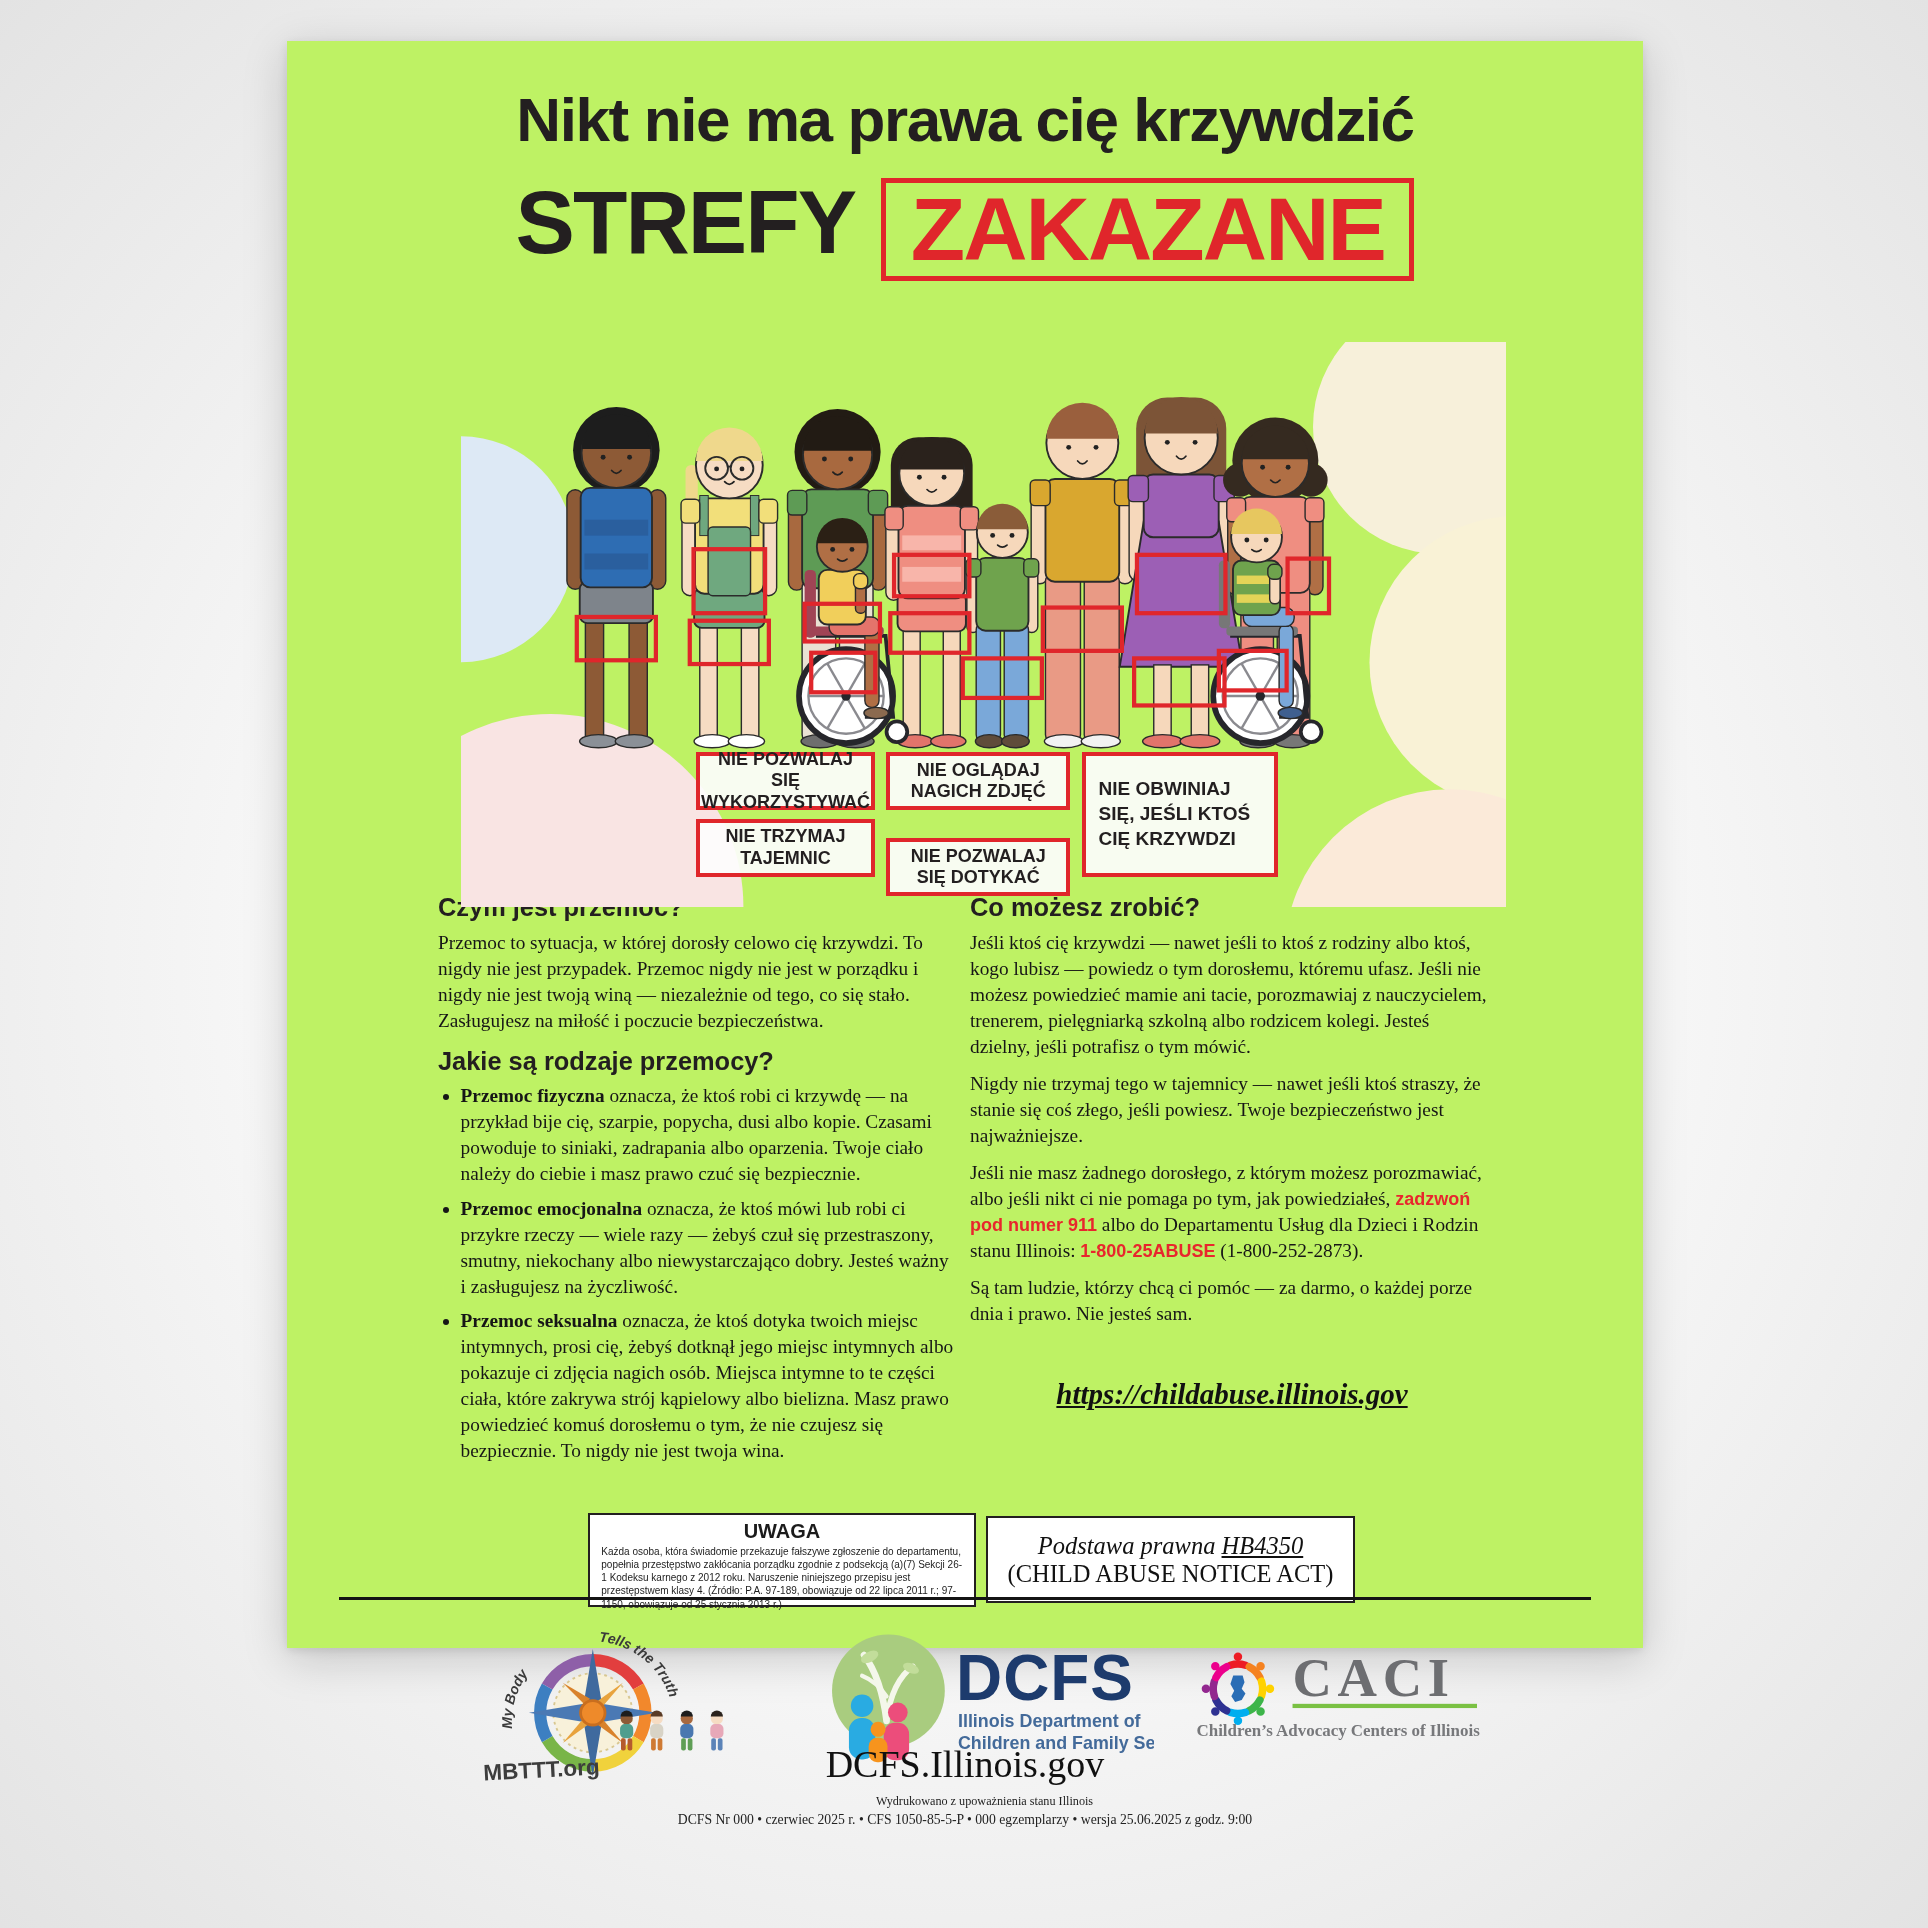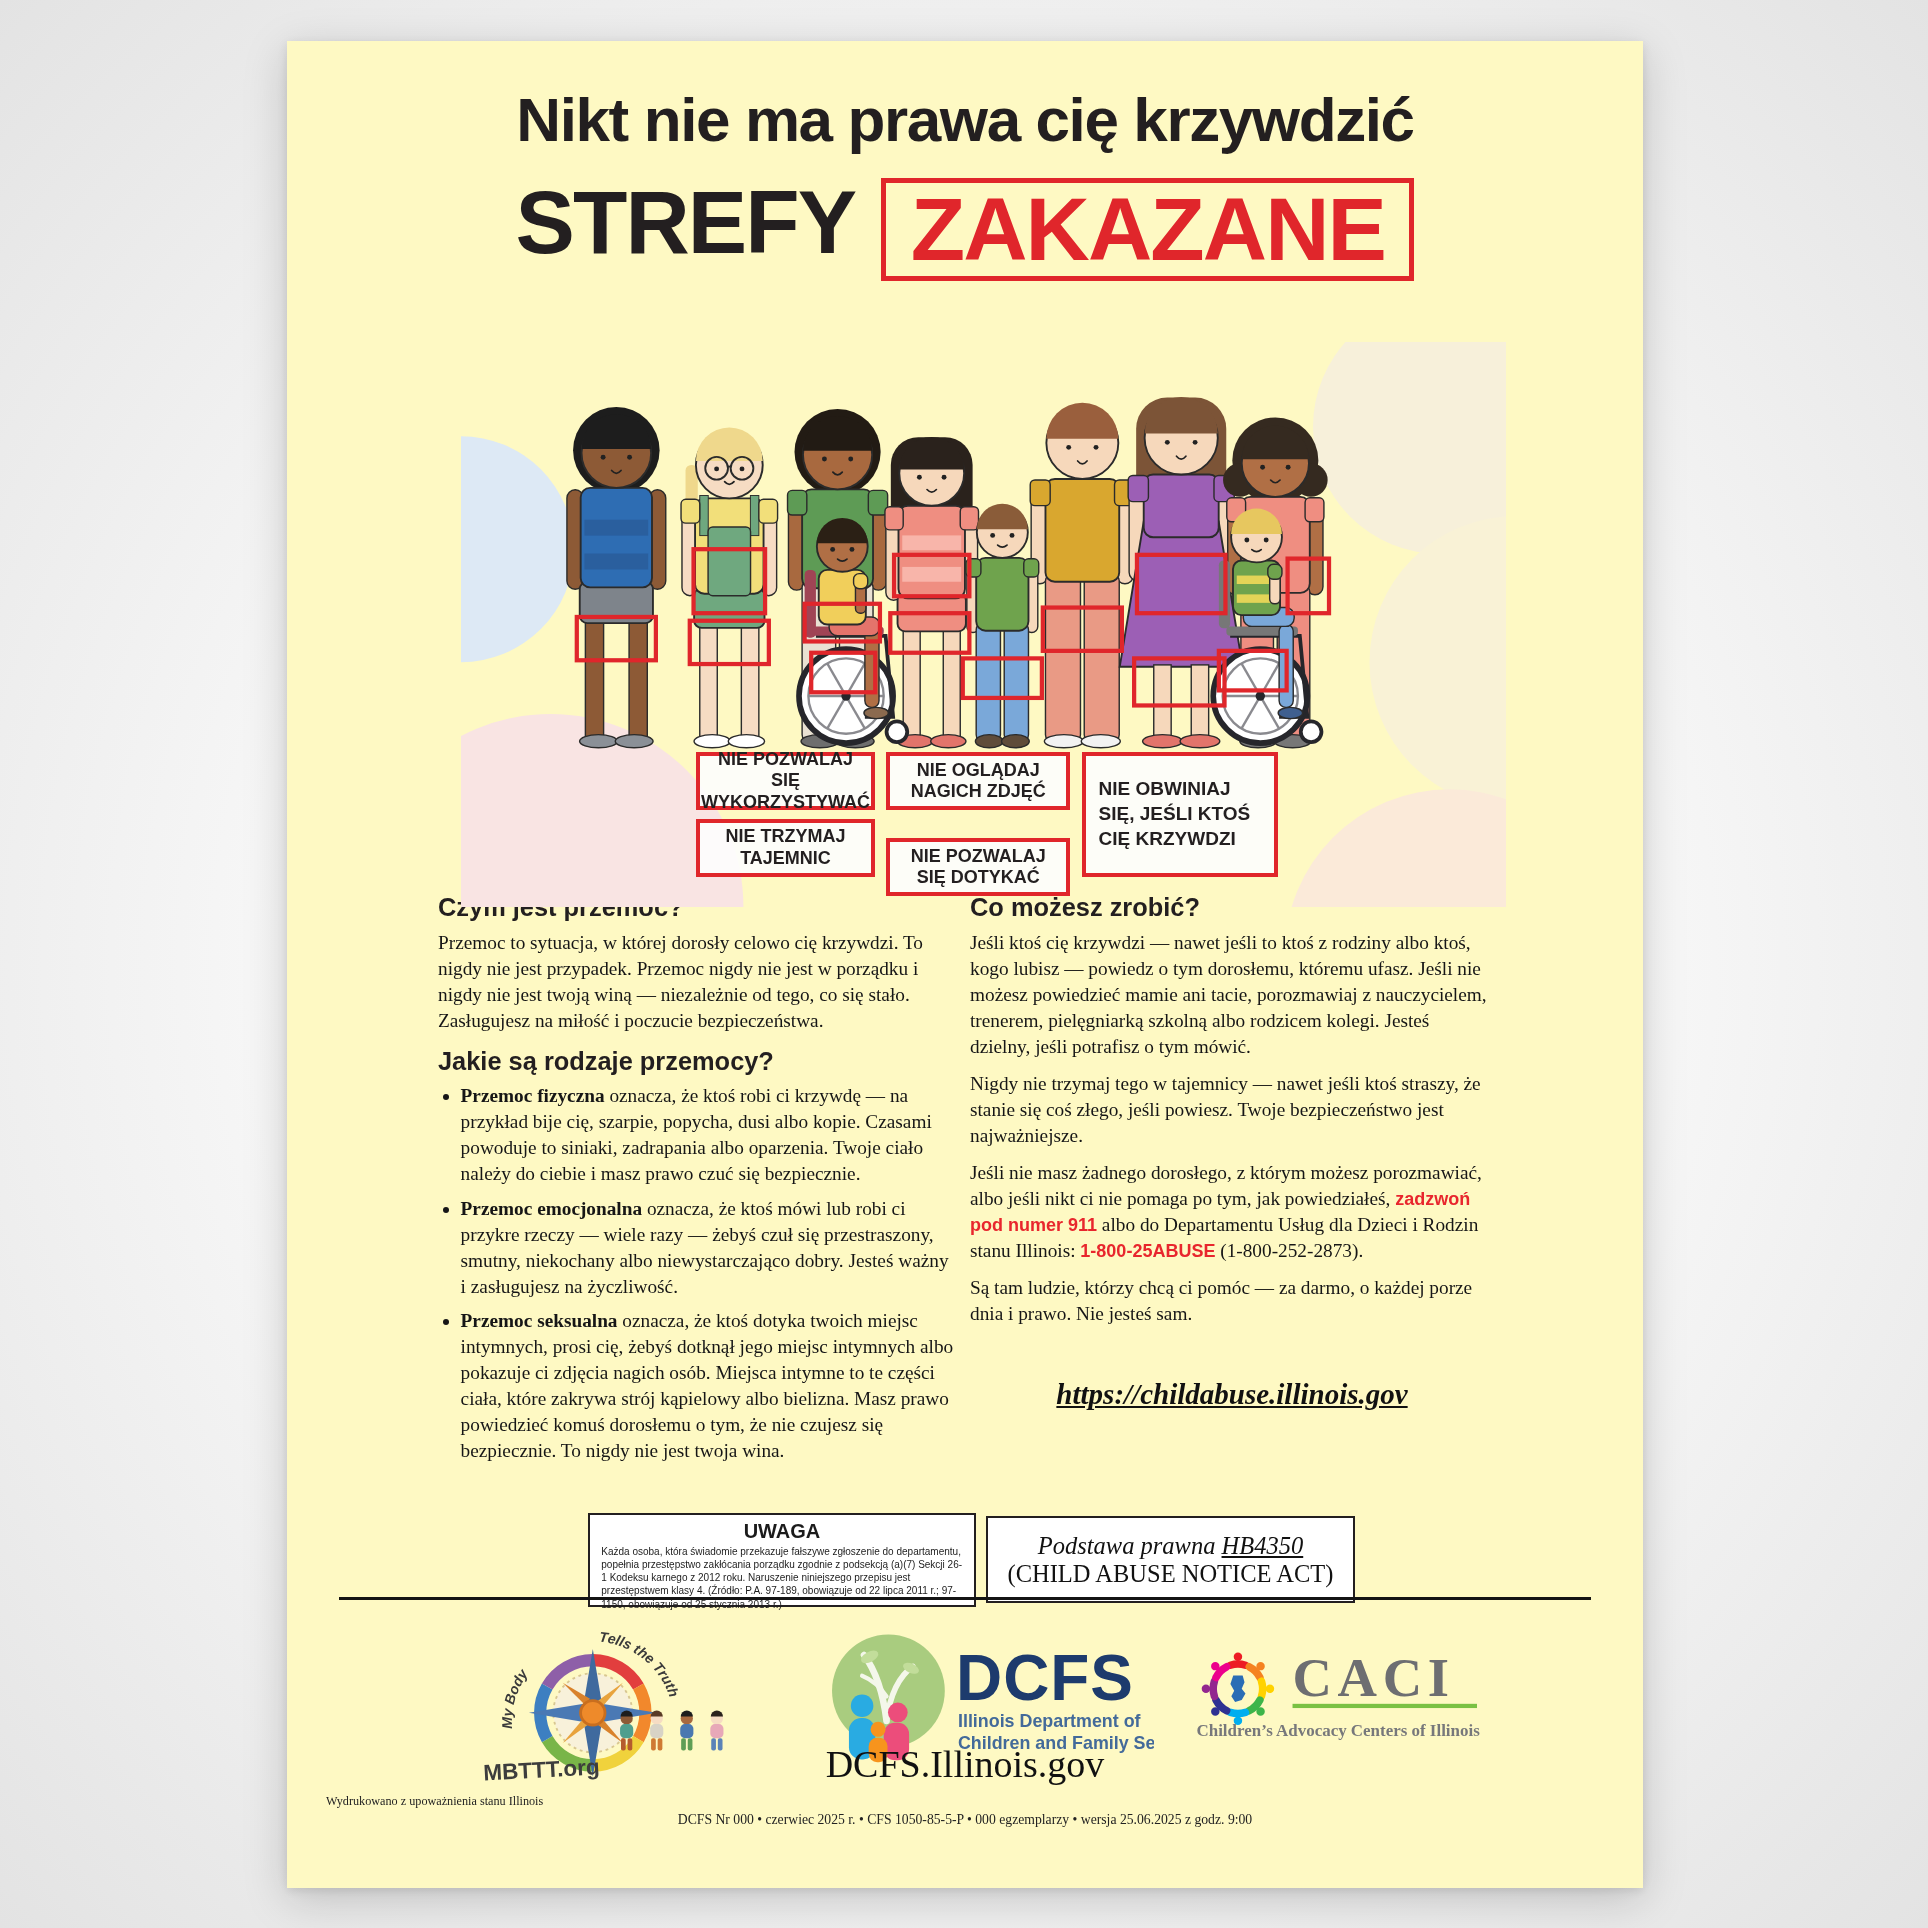--- a/index.html
+++ b/index.html
@@ -1,18 +1,18 @@
 <!DOCTYPE html>
 <html style="font-size:15px"><head>
 <meta charset="utf-8">
 <style>
   html,body{margin:0;padding:0;width:1928px;height:1928px;overflow:hidden;
     background:radial-gradient(ellipse at center,#f7f7f7 50%,#e3e3e3 100%);
     font-family:"Liberation Sans",sans-serif;}
-  .poster{position:absolute;left:287px;top:41px;width:1356px;height:1847px;background:#fef9c3;
+  .poster{position:absolute;left:287px;top:41px;width:1356px;height:1607px;background:#bef264;
     box-shadow:0 11.3px 42px rgba(0,0,0,.18),0 2.8px 9.4px rgba(0,0,0,.10);}
   
   .headline{position:absolute;top:43px;left:0;right:0;text-align:center;
     font-size:62px;font-weight:800;letter-spacing:-1.4px;color:#231f20;}
   .titlerow{position:absolute;top:137px;left:0;right:0;display:flex;justify-content:center;gap:26px;}
   .titlerow .tblack{font-size:89px;font-weight:800;letter-spacing:-1.9px;color:#231f20;line-height:1;}
   .zbox{border:5.6px solid #e0262b;padding:1.9px 24.5px;}
   .zbox span{font-size:89px;font-weight:800;letter-spacing:-1.9px;color:#e0262b;line-height:1;}
   
   .illus{position:absolute;left:174px;top:301px;width:1045px;height:565px;}
@@ -45,21 +45,21 @@
     font-family:"Liberation Serif",serif;font-size:24.5px;color:#111;background:#fff;}
   .legal .l1{font-style:italic;}
   .legal .l1 .hb{text-decoration:underline;cursor:pointer;}
   .rule{position:absolute;top:1556px;left:52px;width:1252px;height:2.8px;background:#141414;}
   
   .mbttt{position:absolute;left:193px;top:1559px;}
   .dcfs{position:absolute;left:537px;top:1584px;}
   .caci{position:absolute;left:902px;top:1593px;}
   .site{position:absolute;top:1701px;left:0;right:0;text-align:center;
     font-family:"Liberation Serif",serif;font-size:38px;color:#111;}
-  .fine1{position:absolute;top:1753px;left:0;right:0;
+  .fine1{position:absolute;top:1753px;left:0;right:0;text-align:center;
     font-family:"Liberation Serif",serif;font-size:12.2px;color:#222;padding-left:39px;}
   .fine2{position:absolute;top:1771px;left:0;right:0;text-align:center;
     font-family:"Liberation Serif",serif;font-size:13.7px;color:#222;}
 </style>
 </head>
 <body>
 
 <div class="poster">
 
   <div class="headline">Nikt nie ma prawa cię krzywdzić</div>

